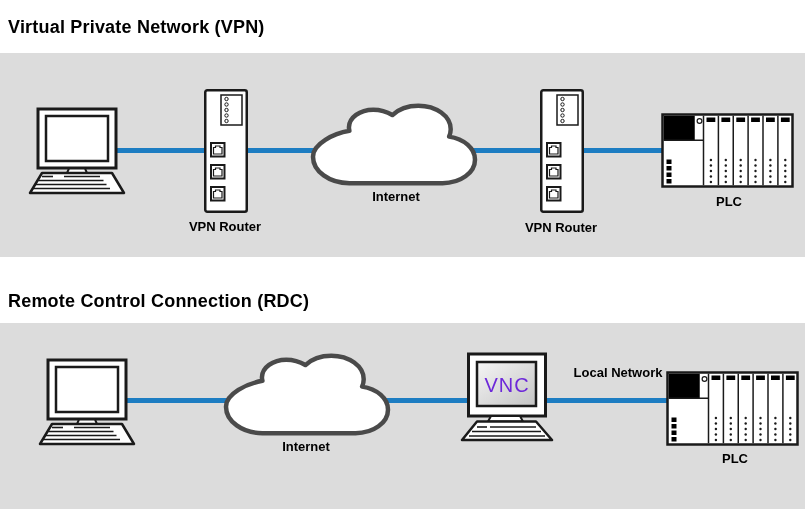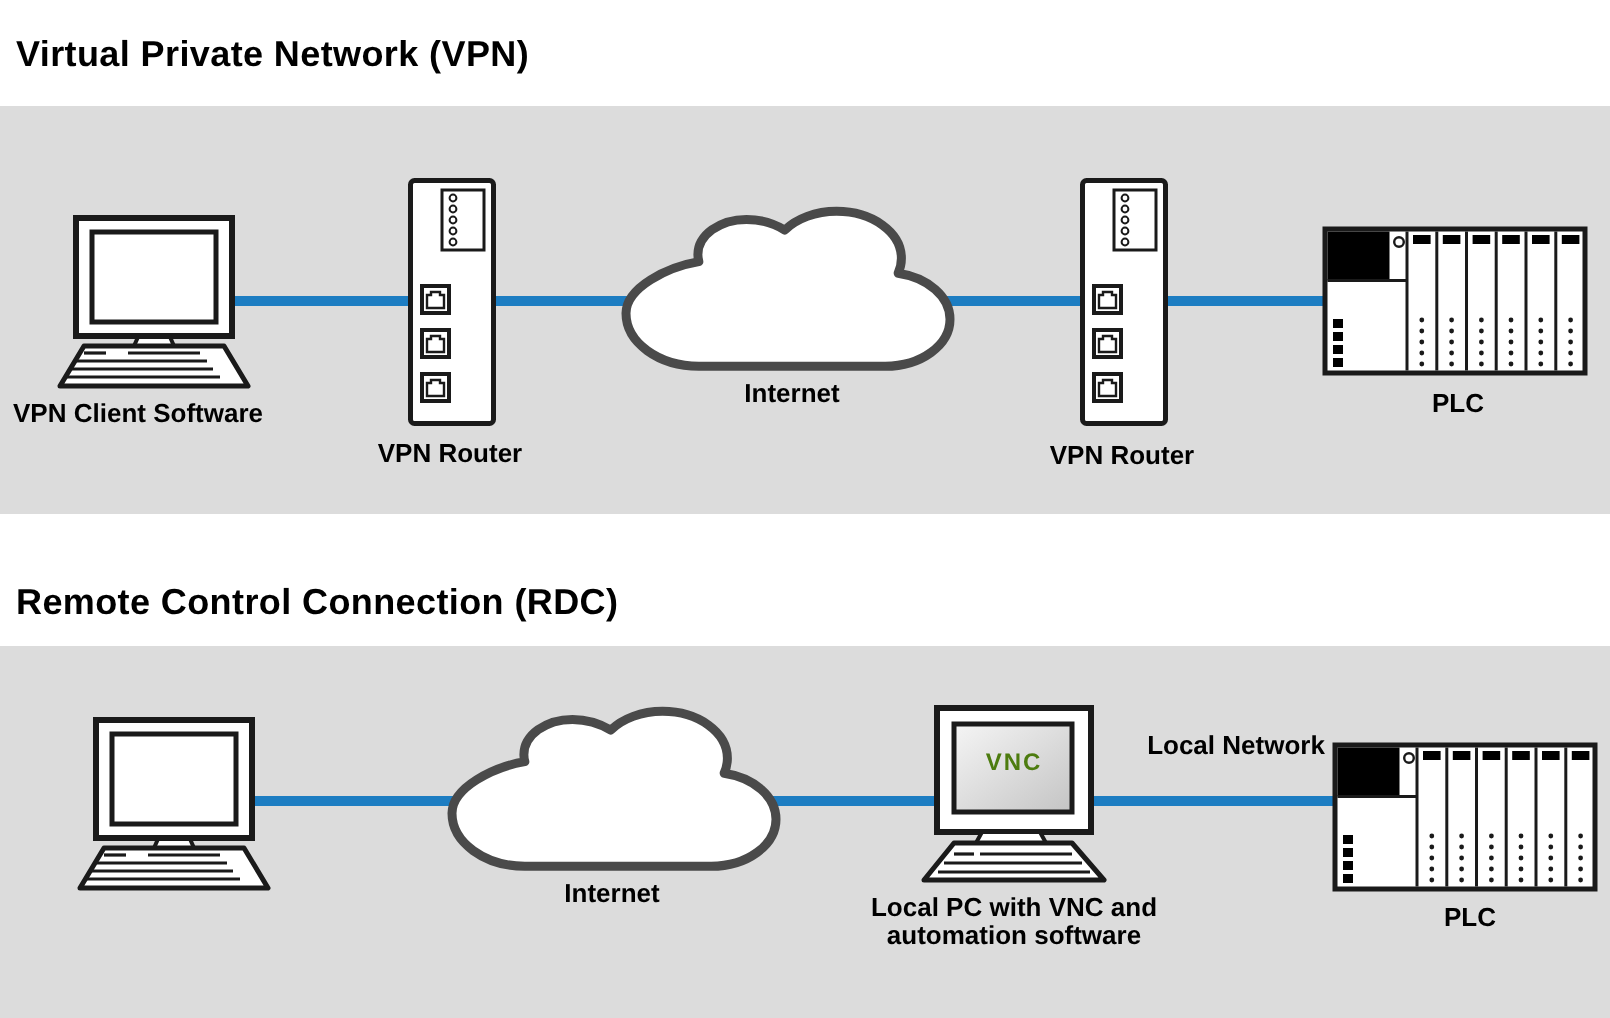--- a/index.html
+++ b/index.html
@@ -21,21 +21,21 @@
   #line-rdc{left:122px;top:398px;width:550px;}
   .icon{position:absolute;z-index:2;overflow:visible;}
   .icon svg{display:block;overflow:visible;}
   .lbl{
     position:absolute;z-index:3;transform:translateX(-50%);
     font-size:13px;font-weight:bold;color:#000;white-space:nowrap;text-align:center;
   }
   .lbl.two-line{line-height:14px;}
   #vnc-screen-text{
     position:absolute;z-index:3;transform:translateX(-50%);
-    font-size:12px;font-weight:bold;letter-spacing:1px;color:#4d7c0f;white-space:nowrap;
+    font-size:20px;font-weight:normal;letter-spacing:1px;color:#6d28d9;white-space:nowrap;
   }
 </style>
 </head>
 <body>
 
 <div id="stage">
 
   <div class="band" id="band-vpn"></div>
   <div class="band" id="band-rdc"></div>
 
@@ -174,21 +174,20 @@
           <circle cx="109.4" cy="69" r="1.2"></circle>
         <circle cx="124.3" cy="47" r="1.2"></circle>
           <circle cx="124.3" cy="52.5" r="1.2"></circle>
           <circle cx="124.3" cy="58" r="1.2"></circle>
           <circle cx="124.3" cy="63.5" r="1.2"></circle>
           <circle cx="124.3" cy="69" r="1.2"></circle>
       </g>
     </svg>
   </div>
 
-  <div class="lbl" style="left:69px;top:199px;">VPN Client Software</div>
   <div class="lbl" style="left:225px;top:219px;">VPN Router</div>
   <div class="lbl" style="left:396px;top:189px;">Internet</div>
   <div class="lbl" style="left:561px;top:220px;">VPN Router</div>
   <div class="lbl" style="left:729px;top:194px;">PLC</div>
 
   <div class="icon" style="left:37px;top:355px;">
     <svg width="100" height="92" viewBox="0 0 100 92" fill="none" stroke="#1a1a1a">
       <rect x="11" y="5" width="78" height="59" fill="#fff" stroke-width="3"></rect>
       <rect x="19" y="12" width="62" height="45" fill="#fff" stroke-width="2.5"></rect>
       <path d="M42,64.5 L40,69 L60,69 L58,64.5 Z" fill="#fff" stroke-width="2"></path>
@@ -287,19 +286,15 @@
           <circle cx="124.3" cy="52.5" r="1.2"></circle>
           <circle cx="124.3" cy="58" r="1.2"></circle>
           <circle cx="124.3" cy="63.5" r="1.2"></circle>
           <circle cx="124.3" cy="69" r="1.2"></circle>
       </g>
     </svg>
   </div>
 
   <div class="lbl" style="left:306px;top:439px;">Internet</div>
   <div class="lbl" style="left:606px;top:365px;margin-left:12px;">Local Network</div>
-  <div class="lbl two-line" style="left:507px;top:447px;">
-    <span>Local PC with VNC and</span><br>
-    <span>automation software</span>
-  </div>
   <div class="lbl" style="left:735px;top:451px;">PLC</div>
 
 </div>
 
 </body></html>

